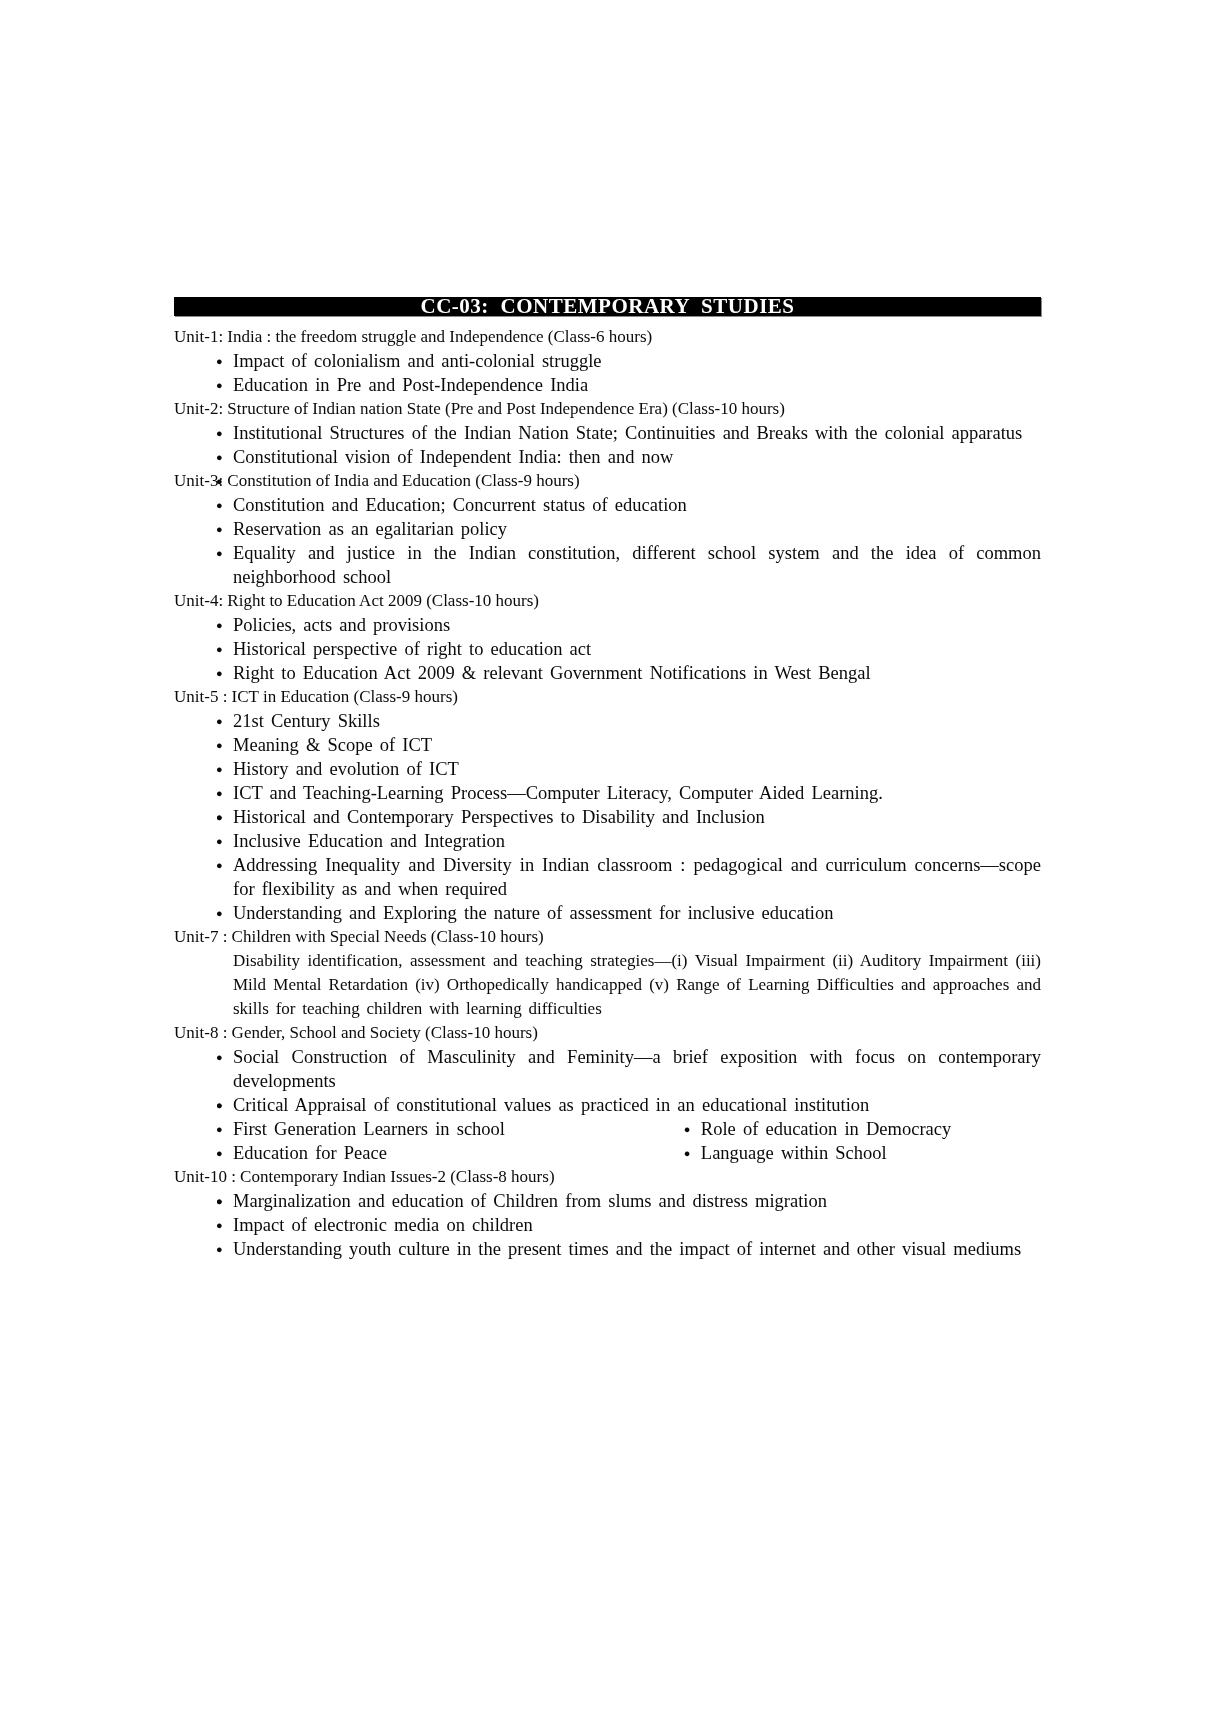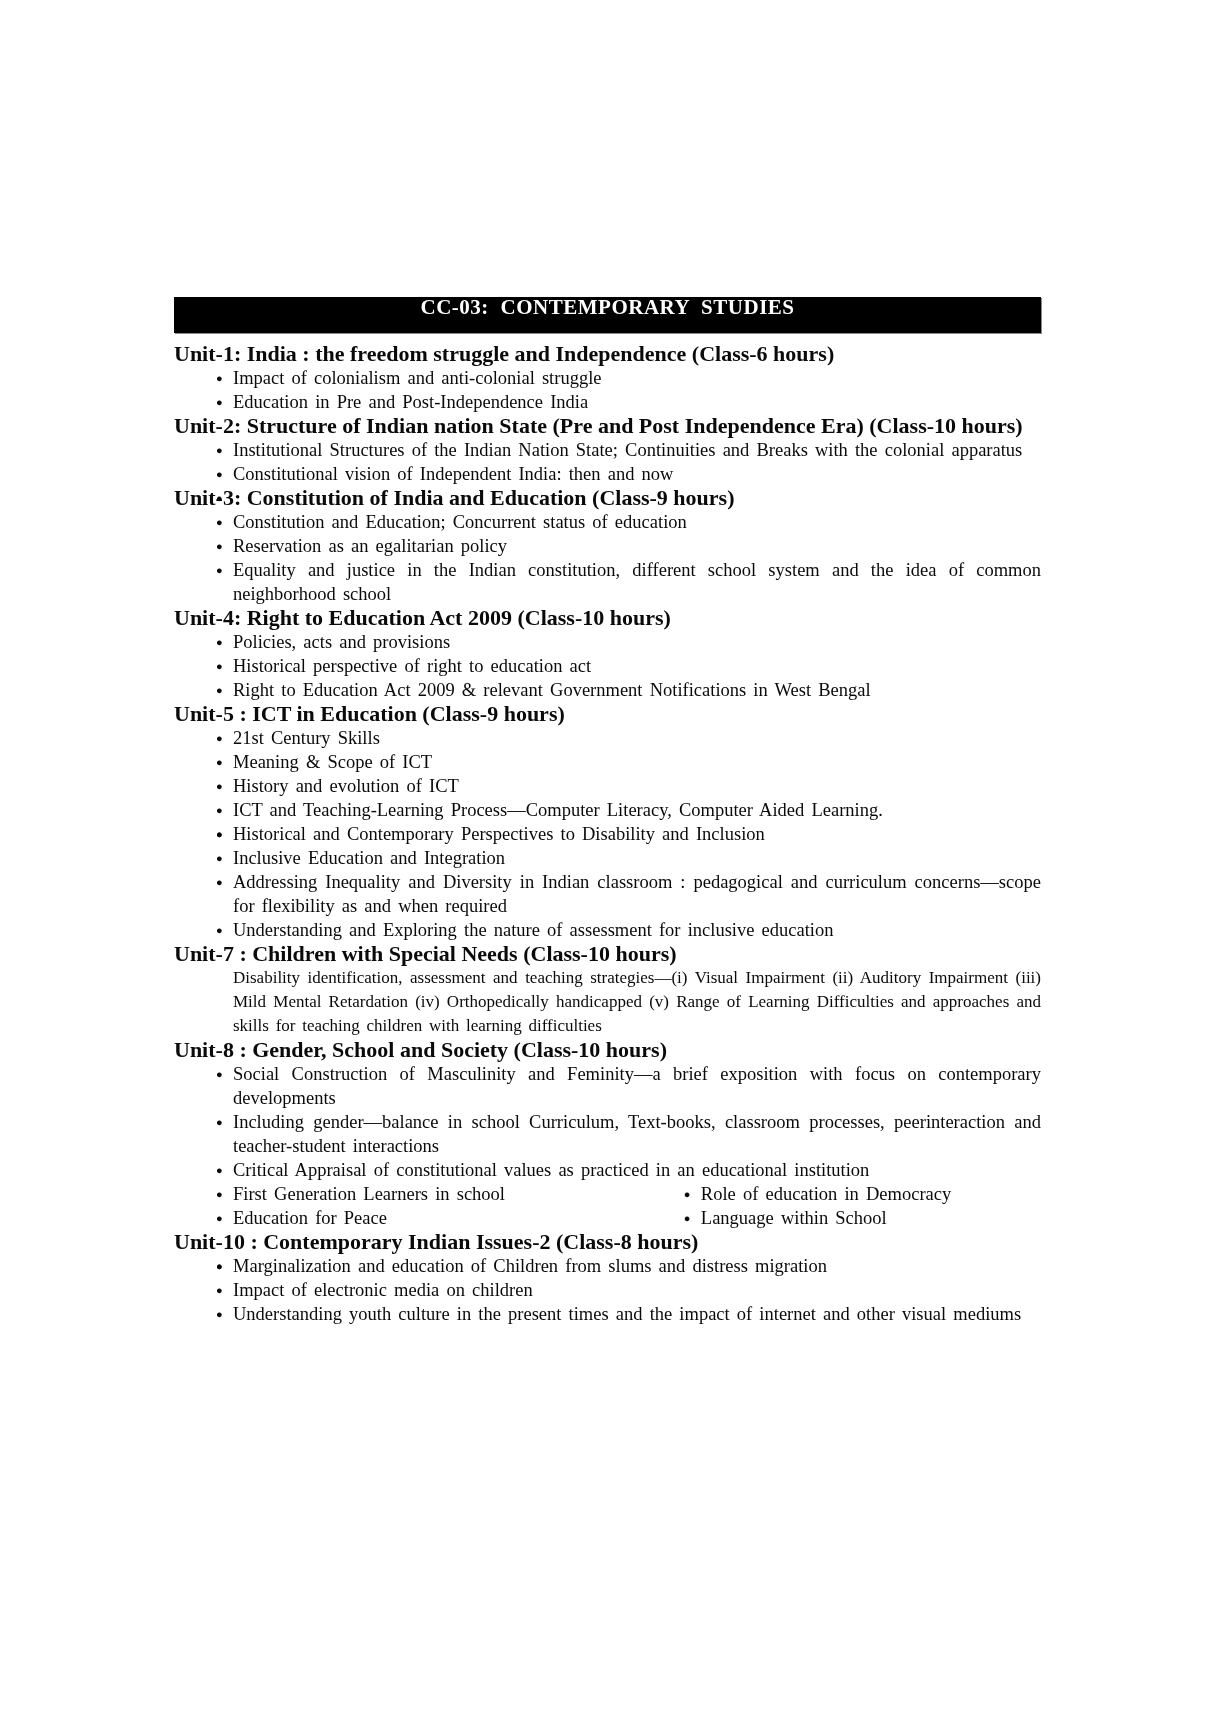--- a/index.html
+++ b/index.html
@@ -10,38 +10,38 @@
     color: #0a0a0a;
     position: relative;
   }
   .page {
     position: absolute;
     left: 174px; top: 297px;
     width: 867px;
   }
   .title-bar {
     background: #000000;
-    height: 36px;
+    height: 19px;
     display: flex;
-    align-items: flex-start;
+    align-items: center;
     justify-content: center;
     margin-bottom: 9px;
     box-shadow: 1px 1px 0 #8a8a8a;
   }
   .title-bar .title-text {
     color: #ffffff;
     font-weight: bold;
     font-size: 21px;
     letter-spacing: 0.5px;
     word-spacing: 6px;
     line-height: 1;
   }
   .unit-heading {
-    font-weight: bold;
-    font-size: 22px;
+    font-weight: normal;
+    font-size: 17px;
     line-height: 24px;
   }
   .bullet {
     position: relative;
     padding-left: 59px;
     font-size: 18.5px;
     line-height: 24px;
     text-align: justify;
     word-spacing: 2.5px;
   }
@@ -119,21 +119,21 @@
   </div>
 
   <div>
     <div class="unit-heading">Unit-7 : Children with Special Needs (Class-10 hours)</div>
     <div class="para">Disability identification, assessment and teaching strategies—(i) Visual Impairment (ii) Auditory Impairment (iii) Mild Mental Retardation (iv) Orthopedically handicapped (v) Range of Learning Difficulties and approaches and skills for teaching children with learning difficulties</div>
   </div>
 
   <div>
     <div class="unit-heading">Unit-8 : Gender, School and Society (Class-10 hours)</div>
     <div class="bullet"><span class="dot">●</span><span>Social Construction of Masculinity and Feminity—a brief exposition with focus on contemporary developments</span></div>
-    <div class="bullet"><span class="dot">●</span><span>Including gender—balance in school Curriculum, Text-books, classroom processes, peerinteraction and teacher-student interactions</span></div>
+    <div class="bullet"><span class="dot">●</span></div>
   </div>
 
   <div>
     <div class="bullet"><span class="dot">●</span><span>Critical Appraisal of constitutional values as practiced in an educational institution</span></div>
     <div class="two-col">
       <div class="bullet col-left"><span class="dot">●</span><span>First Generation Learners in school</span></div>
       <div class="bullet col-right"><span class="dot">●</span><span>Role of education in Democracy</span></div>
     </div>
     <div class="two-col">
       <div class="bullet col-left"><span class="dot">●</span><span>Education for Peace</span></div>

